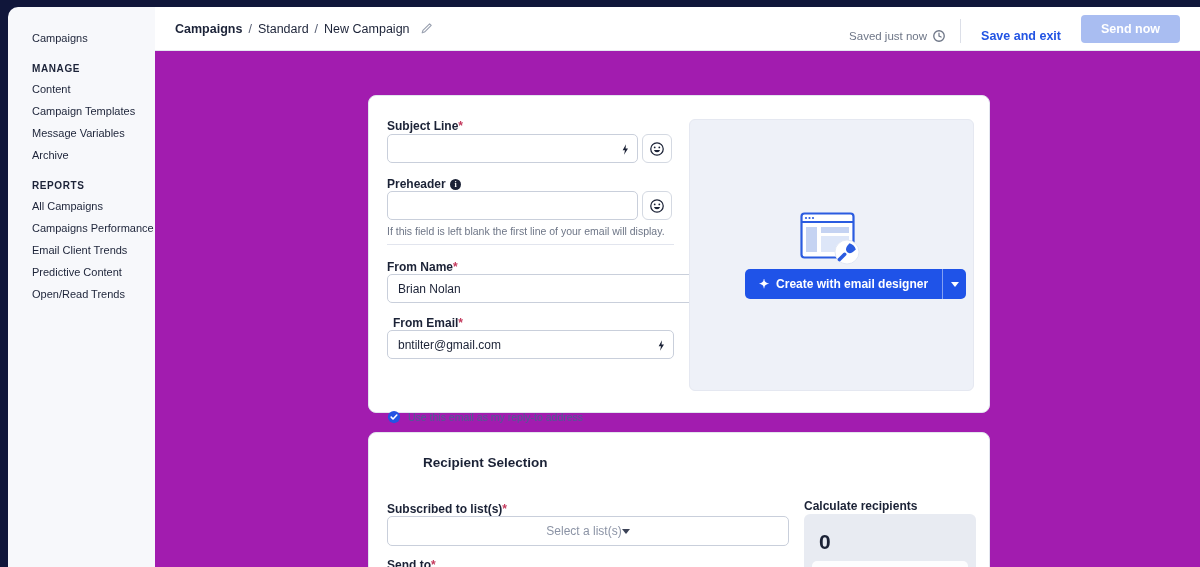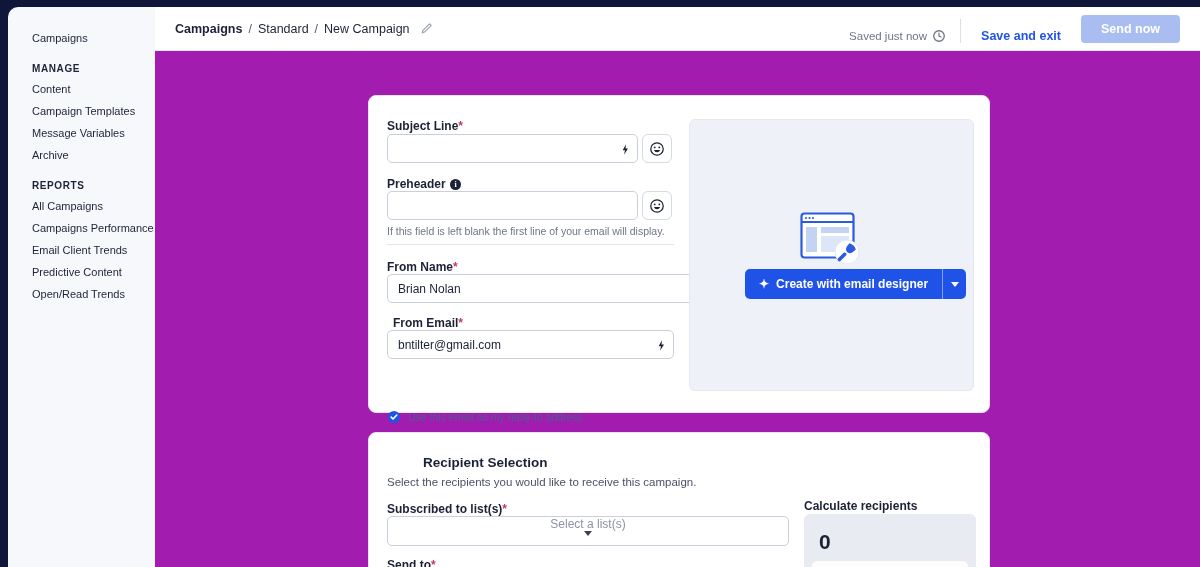--- a/index.html
+++ b/index.html
@@ -66,21 +66,21 @@
                   font-size:12px; font-weight:bold; border-right:1px solid rgba(255,255,255,.45); }
   .designer-btn .caret-seg { width:23px; display:flex; align-items:center; justify-content:center; }
   .sparkle { font-size:12px; }
   .caret-down-white { width:0; height:0; border-left:4px solid transparent; border-right:4px solid transparent;
                       border-top:5px solid #ffffff; }
 
   
   .section-title { font-size:13.5px; font-weight:bold; color:#1b2236;padding-left:36px; }
   .section-sub { font-size:11.5px; color:#4a5264; margin-top:4px; }
   .select-box { width:402px; height:30px; border:1px solid #c9cfdb; border-radius:5px; background:#fff;
-                display:flex; align-items:center; justify-content:flex-start; padding:0 12px; cursor:pointer;flex-direction:column; }
+                display:flex; align-items:center; justify-content:center; padding:0 12px; cursor:pointer; }
   .select-placeholder { font-size:12px; color:#8b93a5; }
   .caret-down-dark { width:0; height:0; border-left:4px solid transparent; border-right:4px solid transparent;
                      border-top:5px solid #3b4256; }
   .calc-title { font-size:12px; font-weight:bold; color:#1b2236; }
   .calc-panel { position:absolute; left:435px; top:81px; width:172px; height:140px;
                 background:#e8ebf2; border-radius:6px; overflow:hidden; }
   .calc-count { font-size:21px; font-weight:bold; color:#1b2236; position:absolute; left:15px; top:16px; }
   .calc-inner-btn { position:absolute; left:8px; top:47px; width:156px; height:90px;
                     background:#fdfdfe; border-radius:5px; }
 
@@ -231,21 +231,20 @@
         </span>
         <span class="caret-seg">
           <span class="caret-down-white"></span>
         </span>
       </div>
     </div>
   </div>
 
   <div class="card card2">
     <div class="abs section-title" style="left:18px; top:22px;">Recipient Selection</div>
-    <div class="abs section-sub" style="left:18px; top:39px;">Select the recipients you would like to receive this campaign.</div>
 
     <div class="abs" style="left:18px; top:66px;">
       <span class="field-label">Subscribed to list(s)</span><span class="field-label req">*</span>
     </div>
     <div class="abs select-box" style="left:18px; top:83px;">
       <span class="select-placeholder">Select a list(s)</span>
       <span class="caret-down-dark"></span>
     </div>
 
     <div class="abs" style="left:18px; top:122px;">

